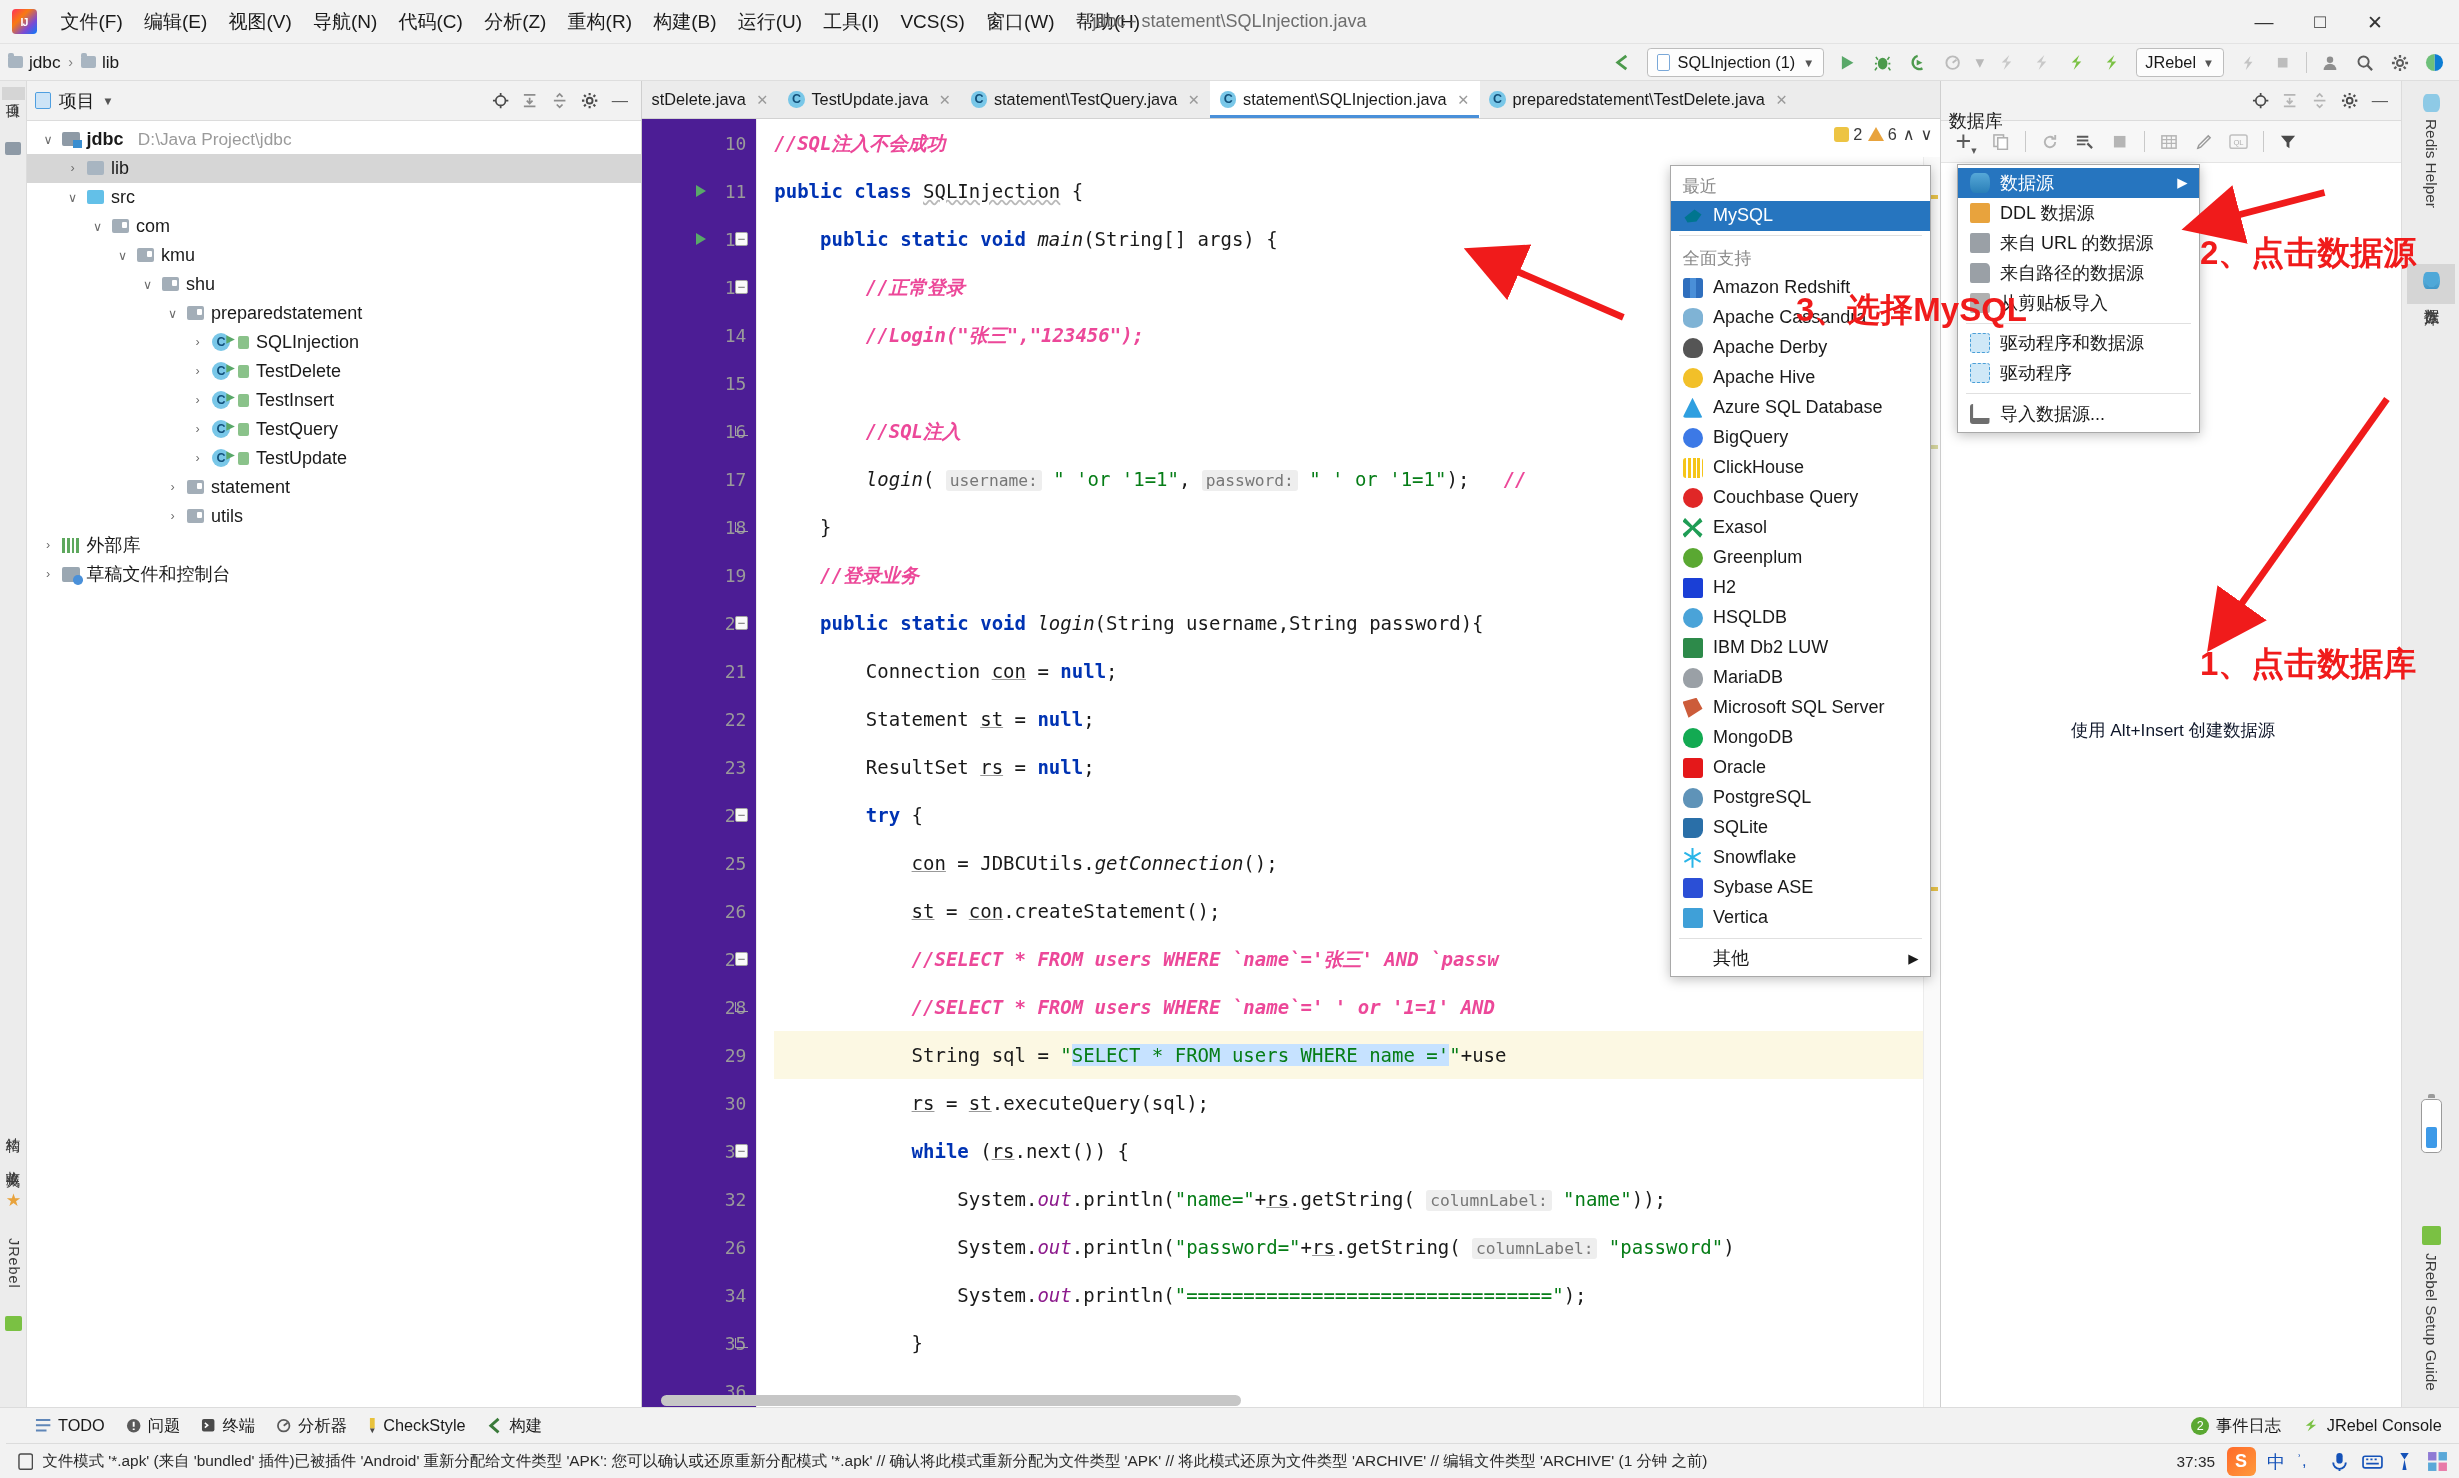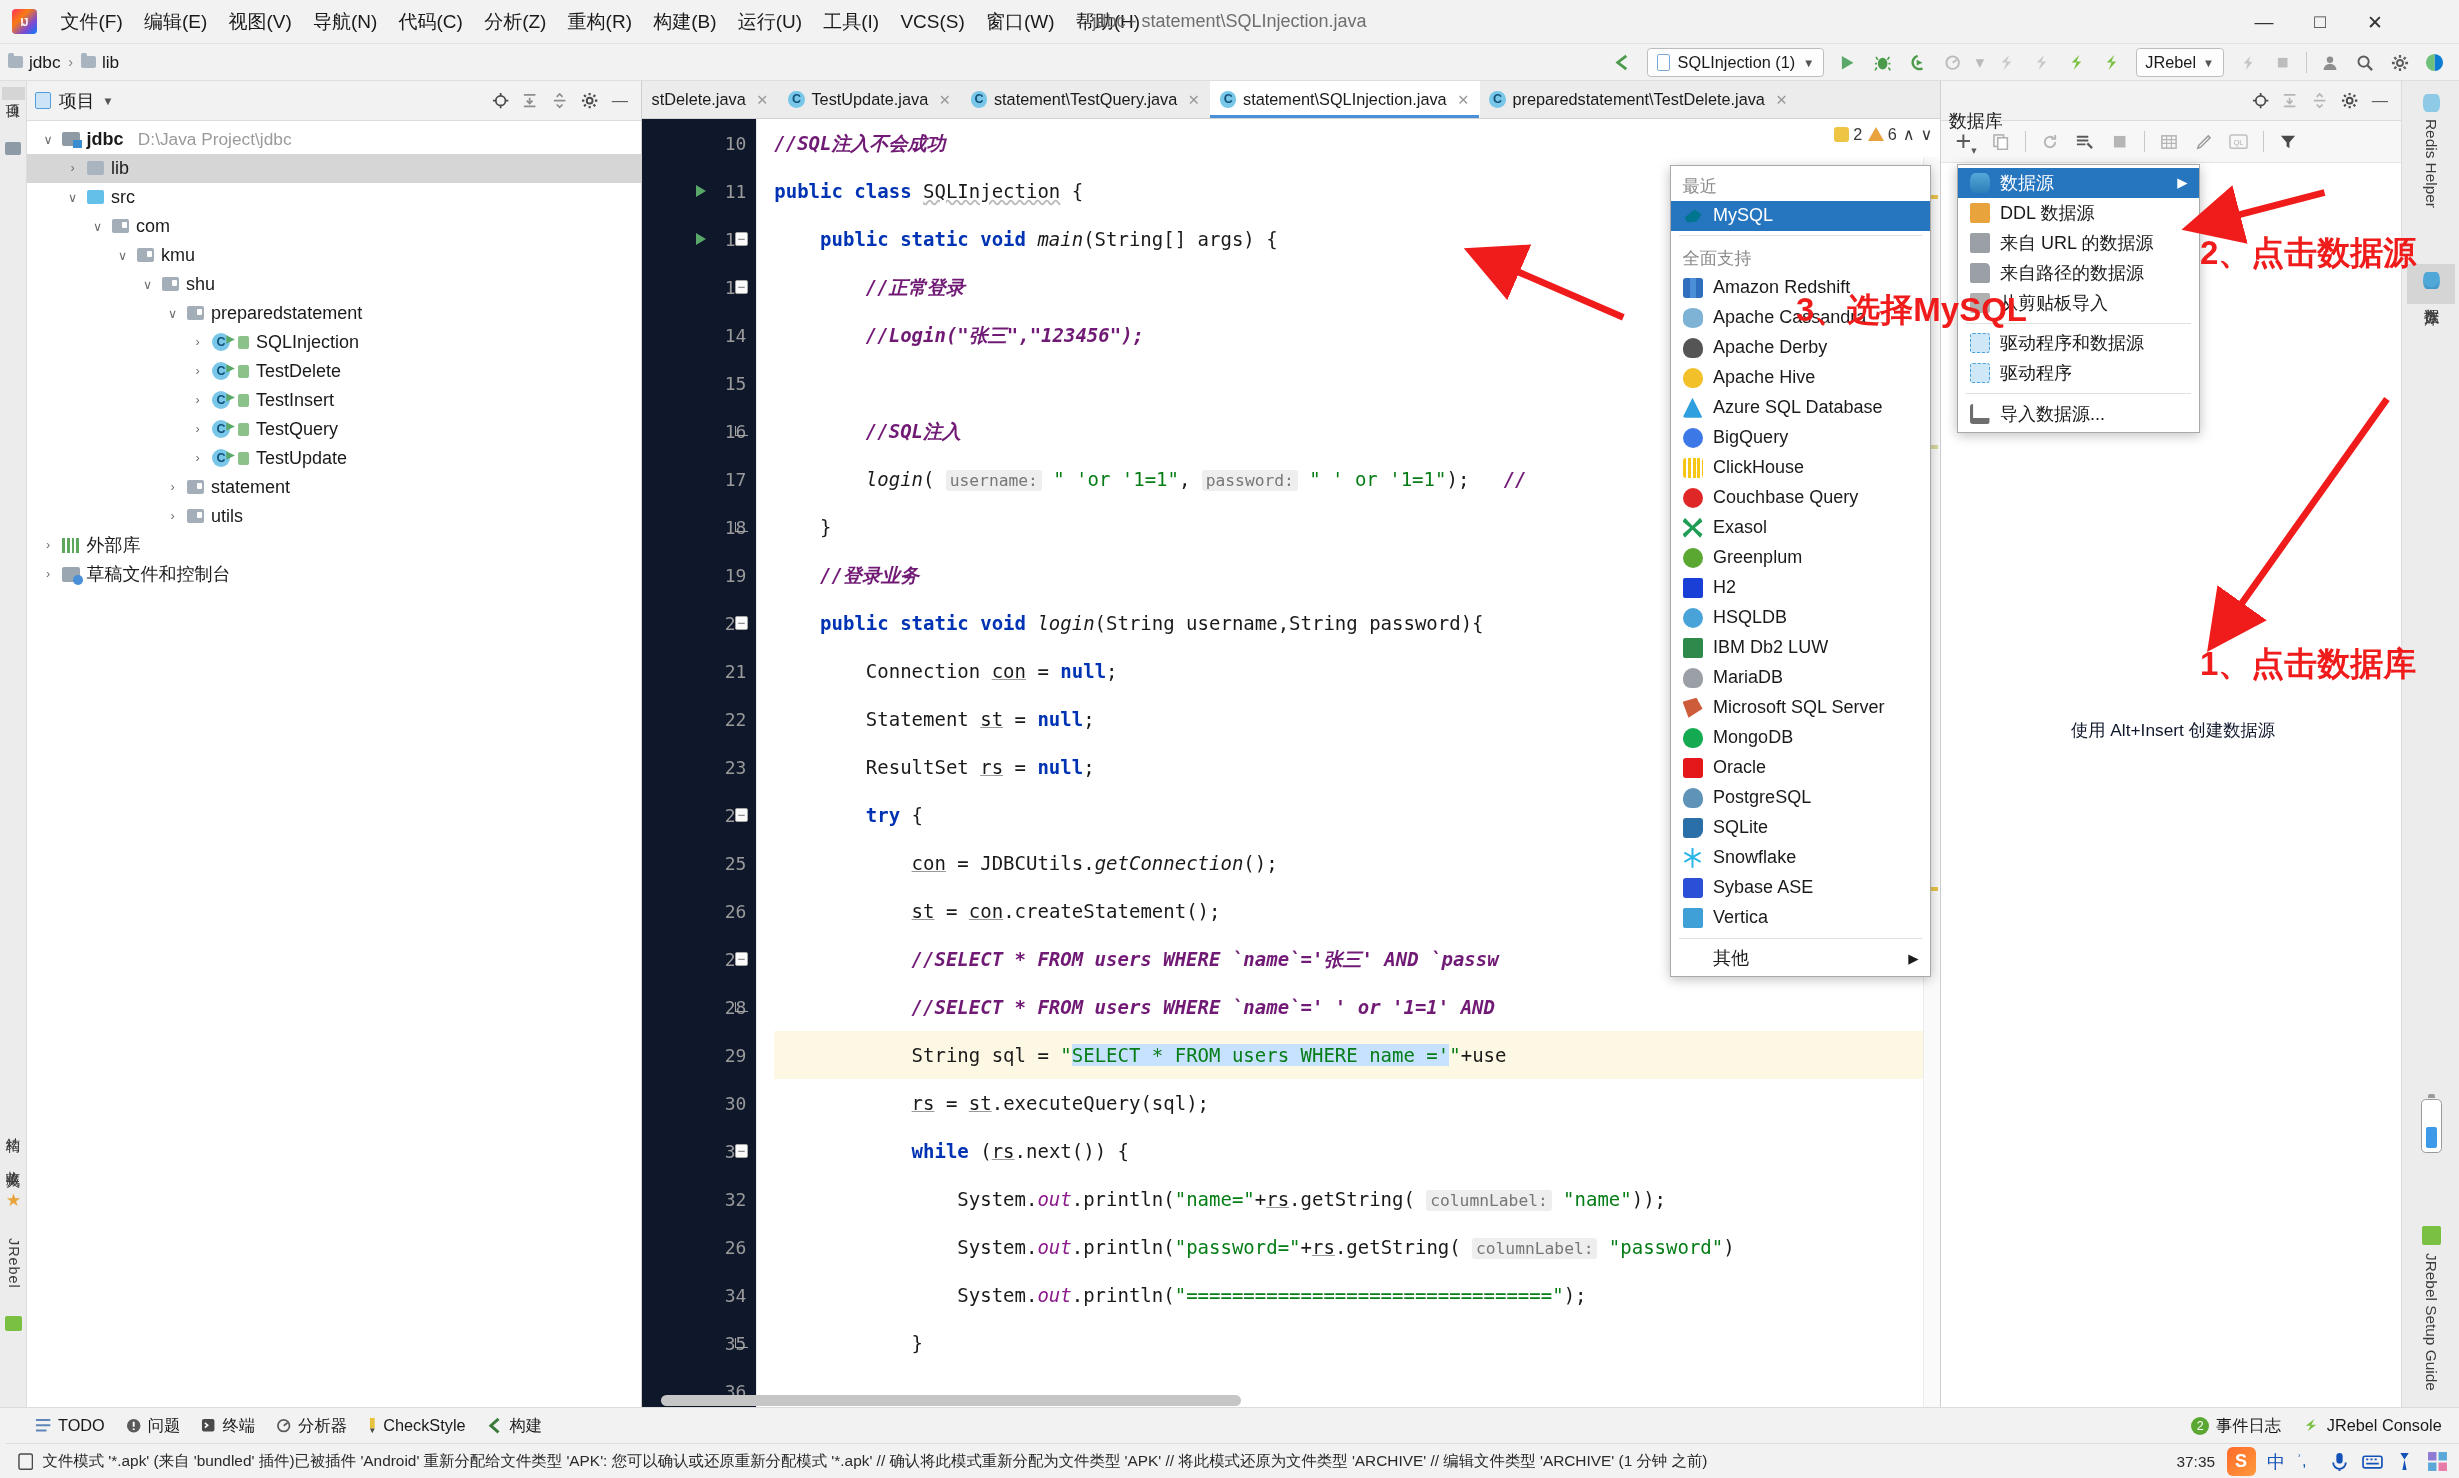--- a/index.html
+++ b/index.html
@@ -194,21 +194,21 @@
   }
   .etab.active { background: #fff; }
   .etab.active::after {
     content: ""; position: absolute; left: 0; right: 0; bottom: 0; height: 2.9px;
     background: #4a90d9;
   }
   .etab .x { color: #9a9a9a; font-size: 14.4px; margin-left: 3.8px; }
 
   .codewrap { flex: 1 1 auto; position: relative; overflow: hidden; display: flex; }
   .gutter {
-    width: 115px; flex: 0 0 115px; background: #0f172a; position: relative;
+    width: 115px; flex: 0 0 115px; background: #4c1d95; position: relative;
     border-right: 1px solid #ebebeb;
     text-align: right;
   }
   .gline {
     height: 48px; display: flex; align-items: center; justify-content: flex-end;
     padding-right: 9.6px; font-family: "DejaVu Sans Mono", monospace;
     font-size: 18px; color: #9a9a9a; position: relative;
   }
   .gmark-run {
     position: absolute; right: 50px; width: 0; height: 0;
@@ -226,21 +226,21 @@
     border-left: 1px solid #a5a5a5; border-bottom: 1px solid #a5a5a5;
   }
   .code {
     flex: 1 1 auto; position: relative; overflow: hidden;
     font-family: "DejaVu Sans Mono", monospace; font-size: 19px;
     padding-left: 17.3px; white-space: pre;
   }
   .cline { height: 48px; line-height: 48px; white-space: pre; }
   .cline.hl { background: #fcf8e3; }
   .kw   { color: #0033b3; font-weight: 600; }
-  .cmt  { color: #701a75; font-style: italic; font-weight: 600; }
+  .cmt  { color: #ec4899; font-style: italic; font-weight: 600; }
   .str  { color: #067d17; }
   .fld  { color: #8c1a8c; font-style: italic; }
   .mth  { color: #1a1a1a; font-style: italic; }
   .txt  { color: #1a1a1a; }
   .fieldu { text-decoration: underline; text-decoration-color: #999; }
   .hint {
     background: #eeeeee; color: #777; border-radius: 2.9px; padding: 1px 3.8px;
     font-size: 16.3px;
   }
   .selhl { background: #c6e2ff; }

